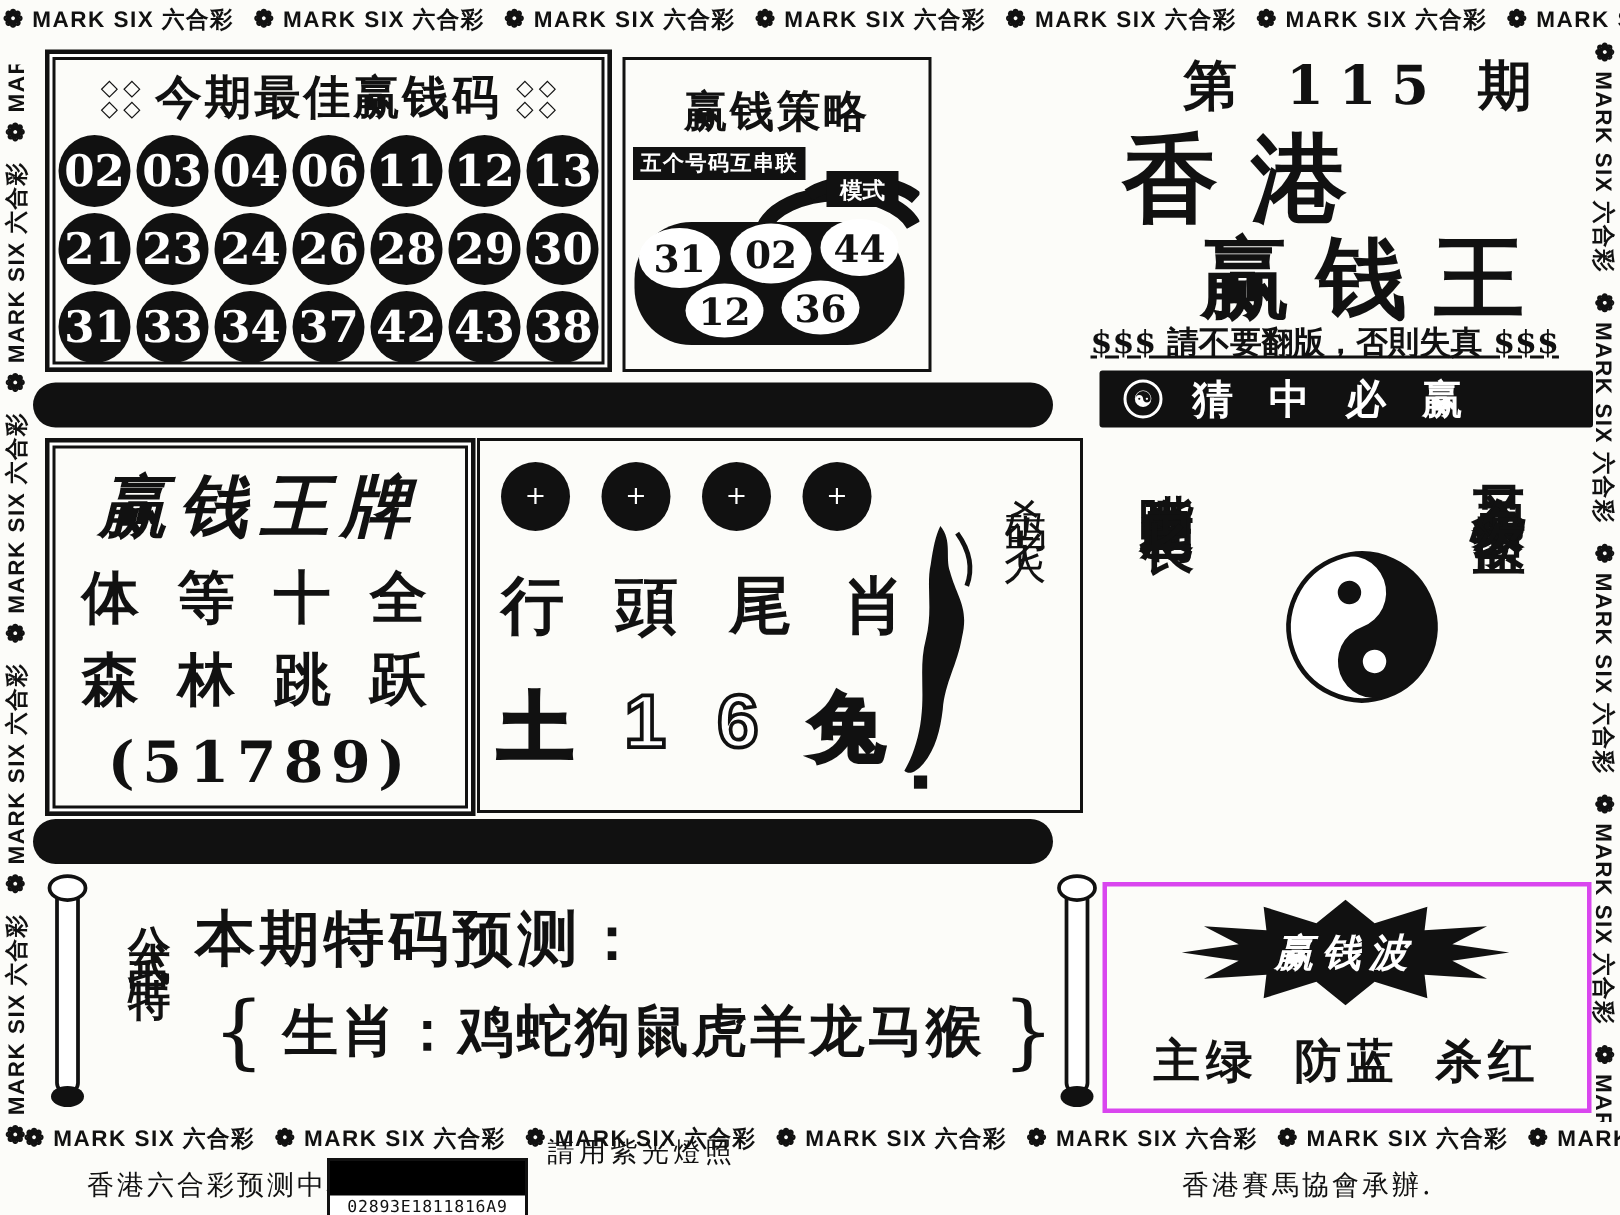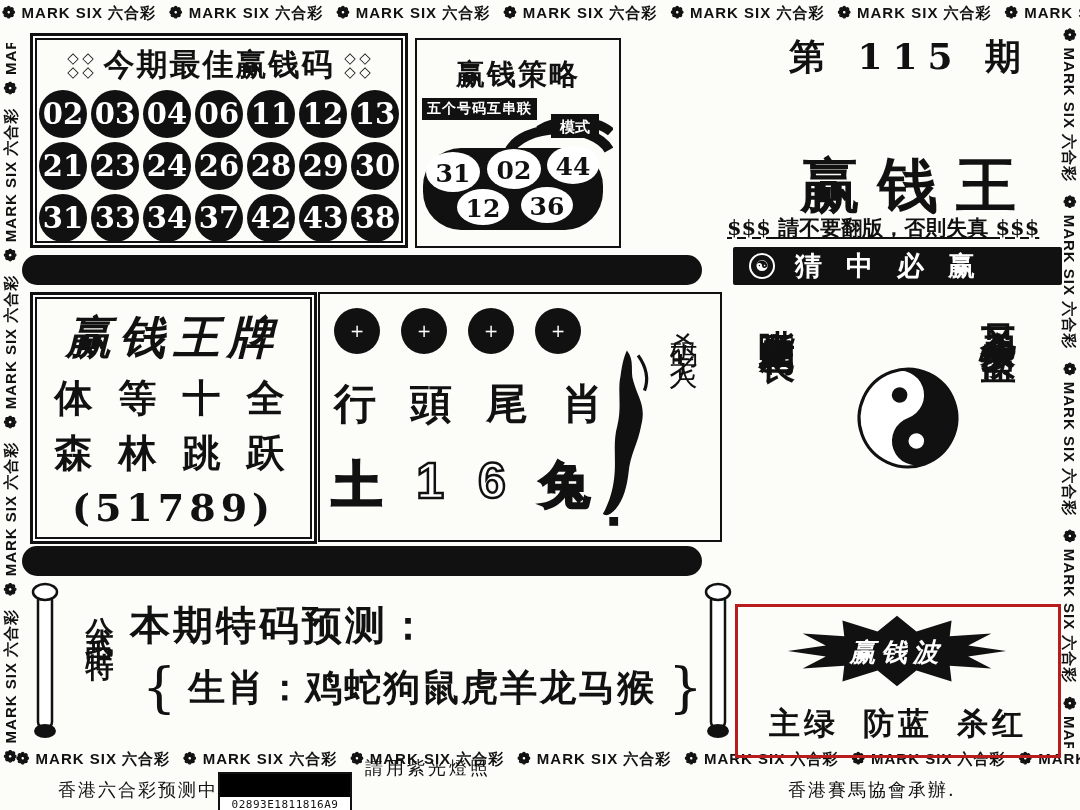--- a/index.html
+++ b/index.html
@@ -87,21 +87,21 @@
   .rod-left{left:24px;top:582px;} .rod-right{left:697px;top:582px;}
   .formula-label{position:absolute;left:80px;top:594px;writing-mode:vertical-rl;
         font:bold 28px "DejaVu Serif",serif;letter-spacing:12px;}
   .pred-heading{position:absolute;left:130px;top:598px;font:bold 40px "Liberation Sans",sans-serif;
         letter-spacing:3px;}
   .pred-line{position:absolute;left:142px;top:656px;display:flex;align-items:center;gap:12px;}
   .brace{font:400 54px "DejaVu Serif",serif;}
   .zodiac{font:bold 37px "Liberation Sans",sans-serif;letter-spacing:2px;}
 
   
-  .wave-box{position:absolute;left:735px;top:604px;width:320px;height:148px;border:3px solid #b91c1c;}
+  .wave-box{position:absolute;left:735px;top:588px;width:320px;height:148px;border:3px solid #d946ef;}
   .starburst{position:absolute;left:18px;top:7px;width:282px;height:74px;}
   .wave-line{position:absolute;left:0;top:96px;width:100%;display:flex;justify-content:center;
         gap:24px;font:bold 31px "DejaVu Serif",serif;letter-spacing:4px;}
 
   
   .footer-left{position:absolute;left:58px;top:778px;font:18px "DejaVu Serif",serif;letter-spacing:2px;}
   .barcode{position:absolute;left:218px;top:772px;width:130px;border:2px solid #111;background:#fff;}
   .barcode-black{height:23px;background:#000;}
   .barcode-num{font:11px "DejaVu Sans Mono",monospace;text-align:center;letter-spacing:0.5px;padding:1px 0;}
   .footer-center{position:absolute;left:365px;top:756px;font:18px "DejaVu Serif",serif;letter-spacing:3px;}
@@ -180,20 +180,21 @@
       <text x="93" y="62" text-anchor="middle" dominant-baseline="central" font-size="25" font-weight="bold" font-family="DejaVu Serif, serif" fill="#111">02</text>
       <text x="152" y="58" text-anchor="middle" dominant-baseline="central" font-size="25" font-weight="bold" font-family="DejaVu Serif, serif" fill="#111">44</text>
       <text x="62" y="100" text-anchor="middle" dominant-baseline="central" font-size="25" font-weight="bold" font-family="DejaVu Serif, serif" fill="#111">12</text>
       <text x="126" y="98" text-anchor="middle" dominant-baseline="central" font-size="25" font-weight="bold" font-family="DejaVu Serif, serif" fill="#111">36</text>
       <rect x="130" y="6" width="48" height="24" fill="#111"></rect>
       <text x="154" y="19" text-anchor="middle" dominant-baseline="central" font-size="15" font-weight="bold" fill="#fff">模式</text>
     </svg>
   </div>
 
   <div class="issue">第 115 期</div>
+  <div class="hk">香港</div>
   <div class="wang">赢钱王</div>
   <div class="disclaimer">$$$ 請不要翻版，否則失真 $$$</div>
   <div class="slogan-bar">
     <span class="slogan-icon">☯</span>
     <span class="slogan-text">猜中必赢</span>
   </div>
 
   <div class="hbar hbar1"></div>
   <div class="hbar hbar2"></div>
 

